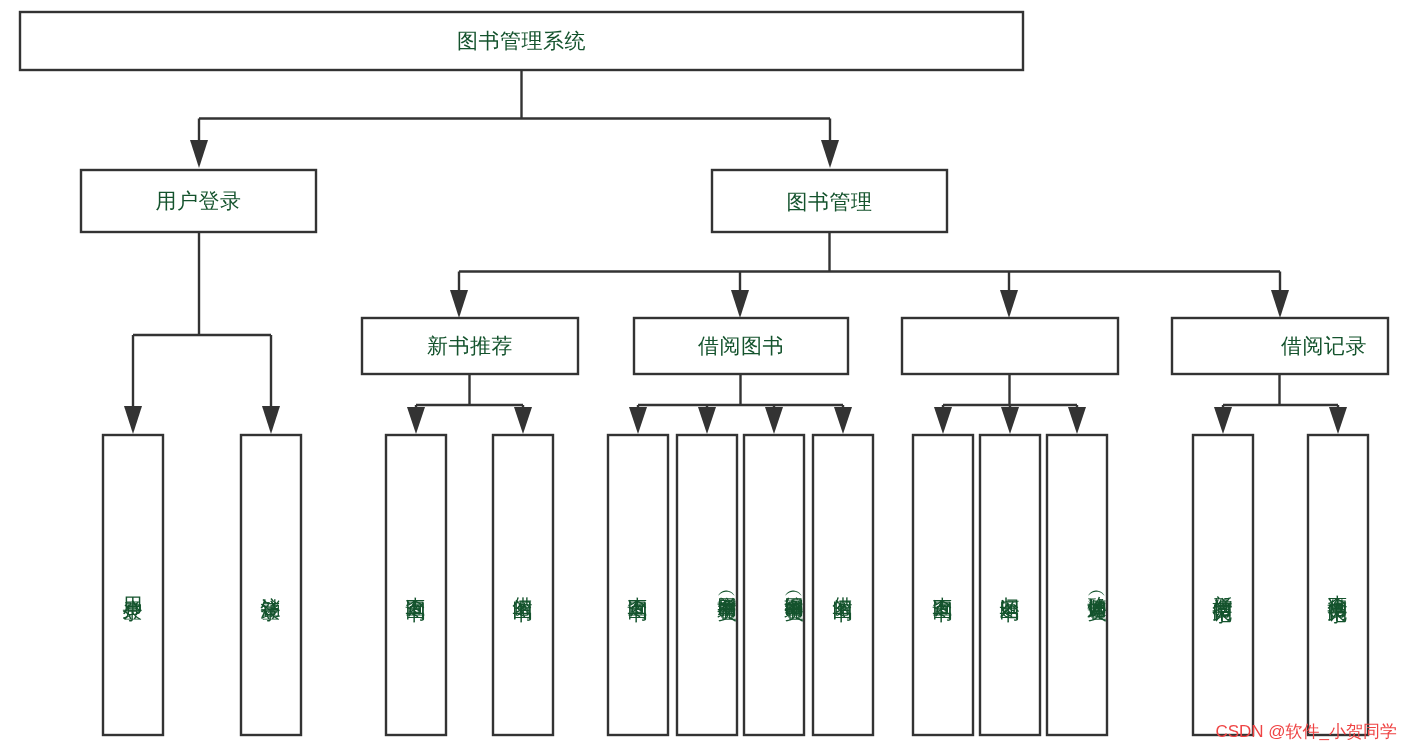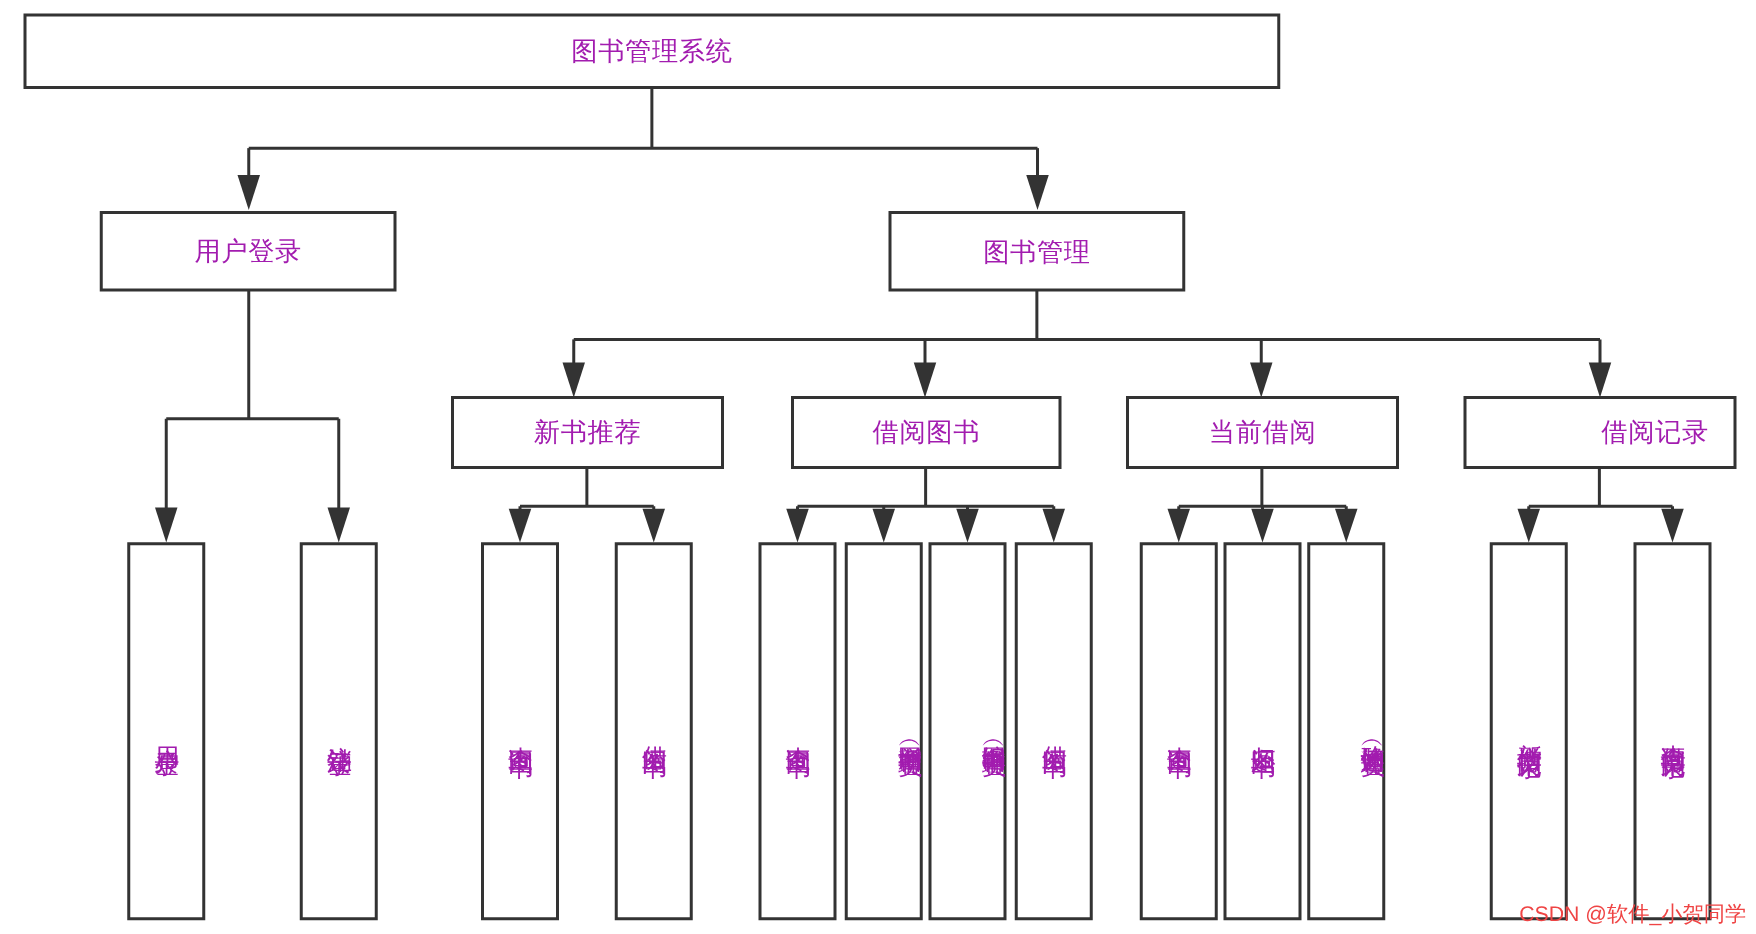--- a/index.html
+++ b/index.html
@@ -39,21 +39,21 @@
   }
   .arrow-head {
     fill: #333333;
     stroke: none;
   }
   .node-label {
     position: absolute;
     display: flex;
     align-items: center;
     justify-content: center;
-    color: #a21caf;
+    color: #14532d;
     font-family: "Liberation Sans", "DejaVu Sans", sans-serif;
     pointer-events: none;
     box-sizing: border-box;
   }
   .node-label.horizontal {
     font-size: 21px;
     letter-spacing: 0.5px;
   }
   .node-label.vertical {
     writing-mode: vertical-rl;
@@ -185,21 +185,20 @@
     <rect class="node-rect" x="1308" y="435" width="60" height="300"></rect>
   </svg>
 
   <div class="node-label horizontal" style="left:20px; top:12px; width:1003px; height:58px;">图书管理系统</div>
 
   <div class="node-label horizontal" style="left:81px; top:170px; width:235px; height:62px;">用户登录</div>
   <div class="node-label horizontal" style="left:712px; top:170px; width:235px; height:64px;">图书管理</div>
 
   <div class="node-label horizontal" style="left:362px; top:318px; width:216px; height:56px;">新书推荐</div>
   <div class="node-label horizontal" style="left:634px; top:318px; width:214px; height:56px;">借阅图书</div>
-  <div class="node-label horizontal" style="left:902px; top:318px; width:216px; height:56px;">当前借阅</div>
   <div class="node-label horizontal" style="left:1172px; top:318px; width:216px; height:56px;margin-left:44px;">借阅记录</div>
 
   <div class="node-label vertical" style="left:103px; top:435px; width:60px; height:300px;">用户登录</div>
   <div class="node-label vertical" style="left:241px; top:435px; width:60px; height:300px;">注销登录</div>
 
   <div class="node-label vertical" style="left:386px; top:435px; width:60px; height:300px;">查询图书</div>
   <div class="node-label vertical" style="left:493px; top:435px; width:60px; height:300px;">借阅图书</div>
 
   <div class="node-label vertical" style="left:608px; top:435px; width:60px; height:300px;">查询图书</div>
   <div class="node-label vertical tall" style="left:677px; top:435px; width:60px; height:300px; align-items:flex-start;">新增图书（管理员）</div>

